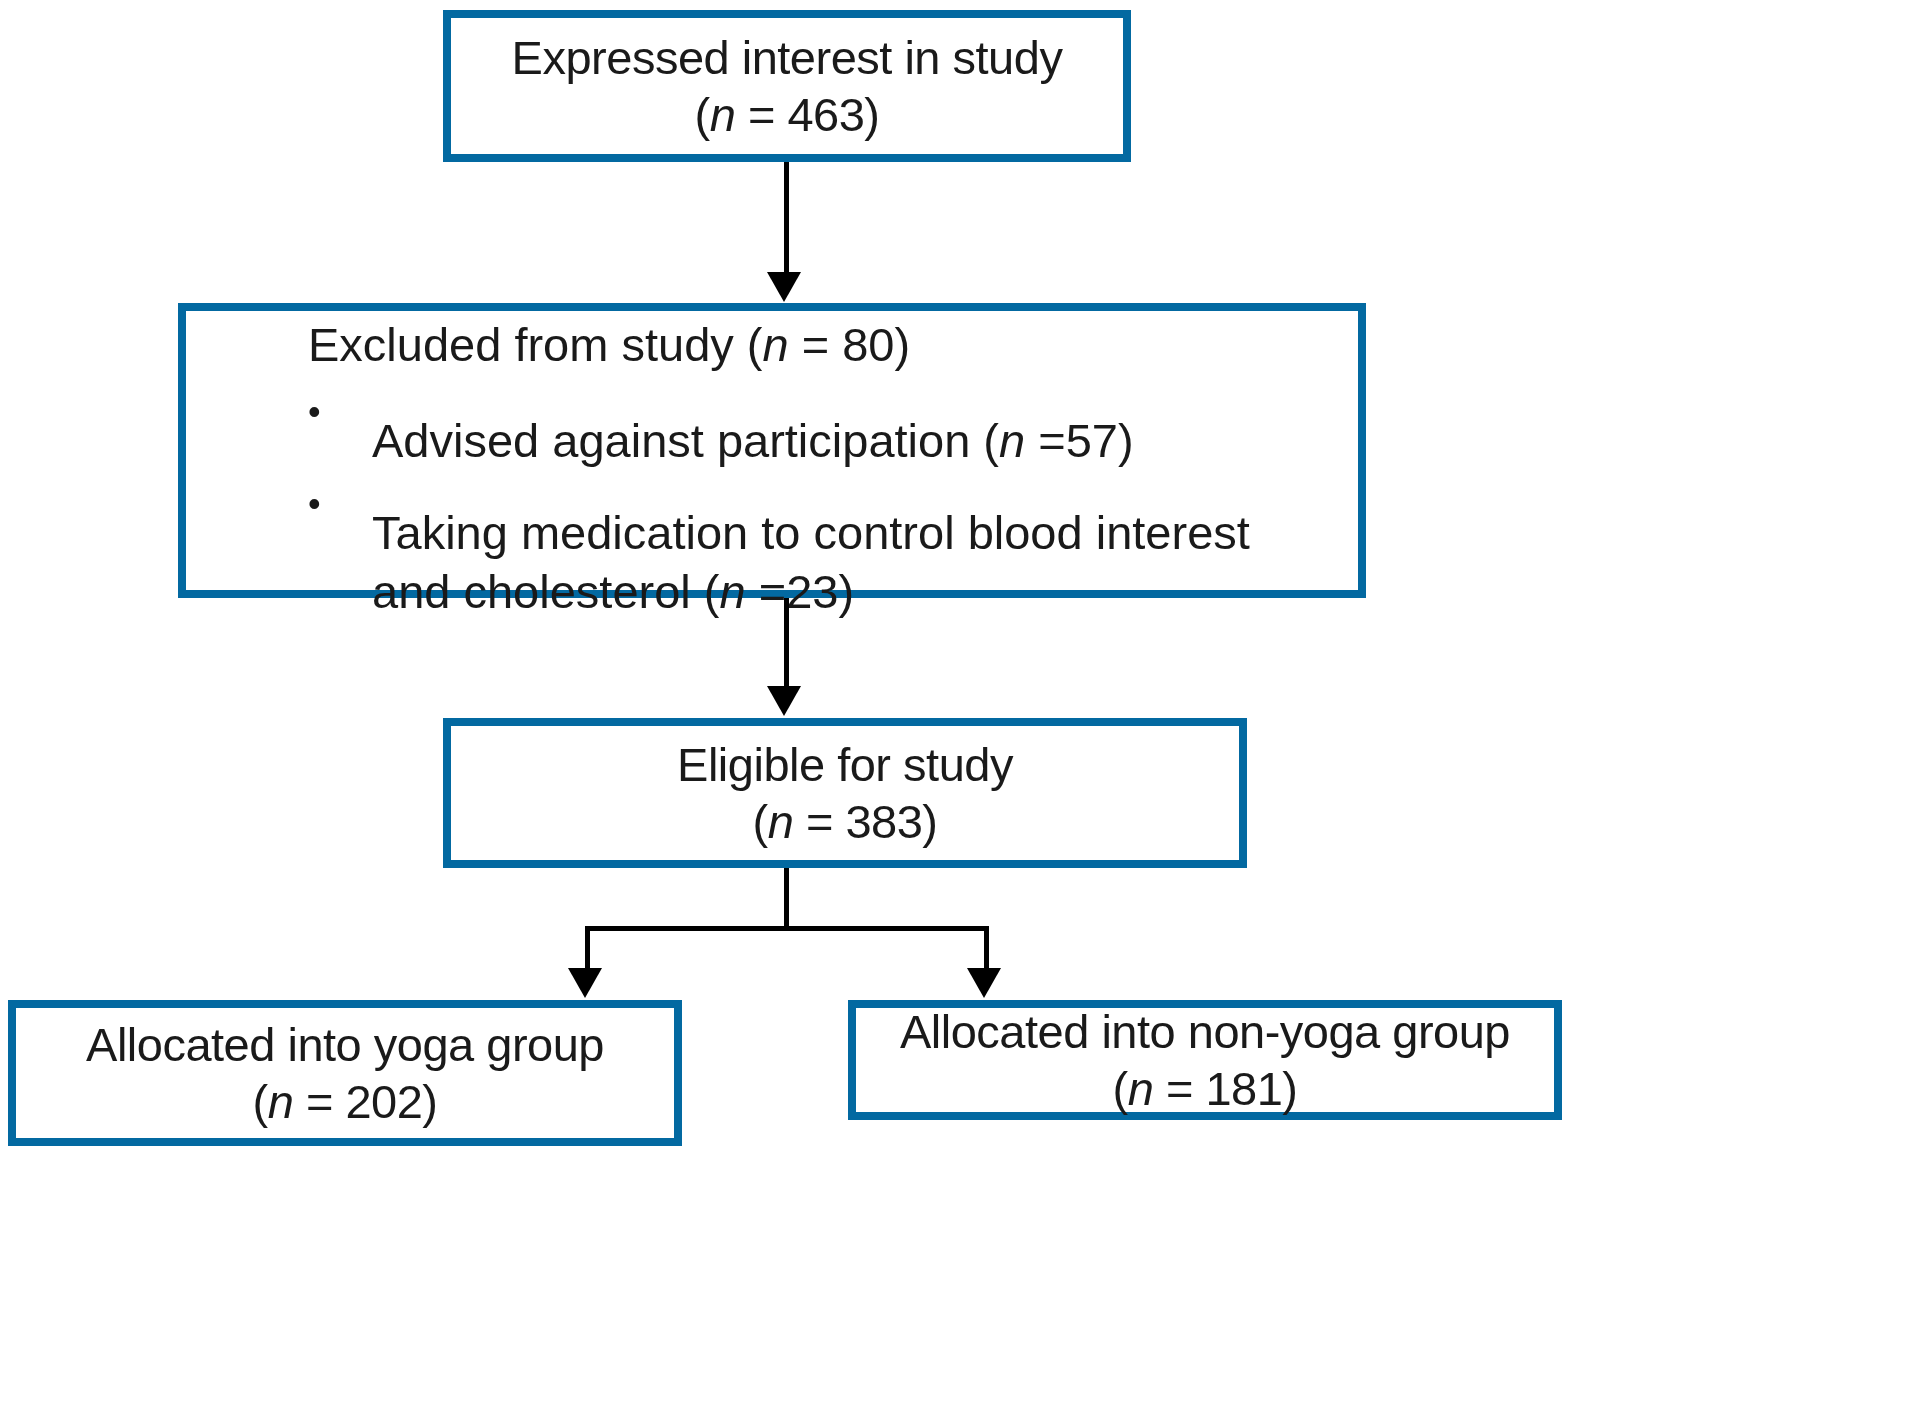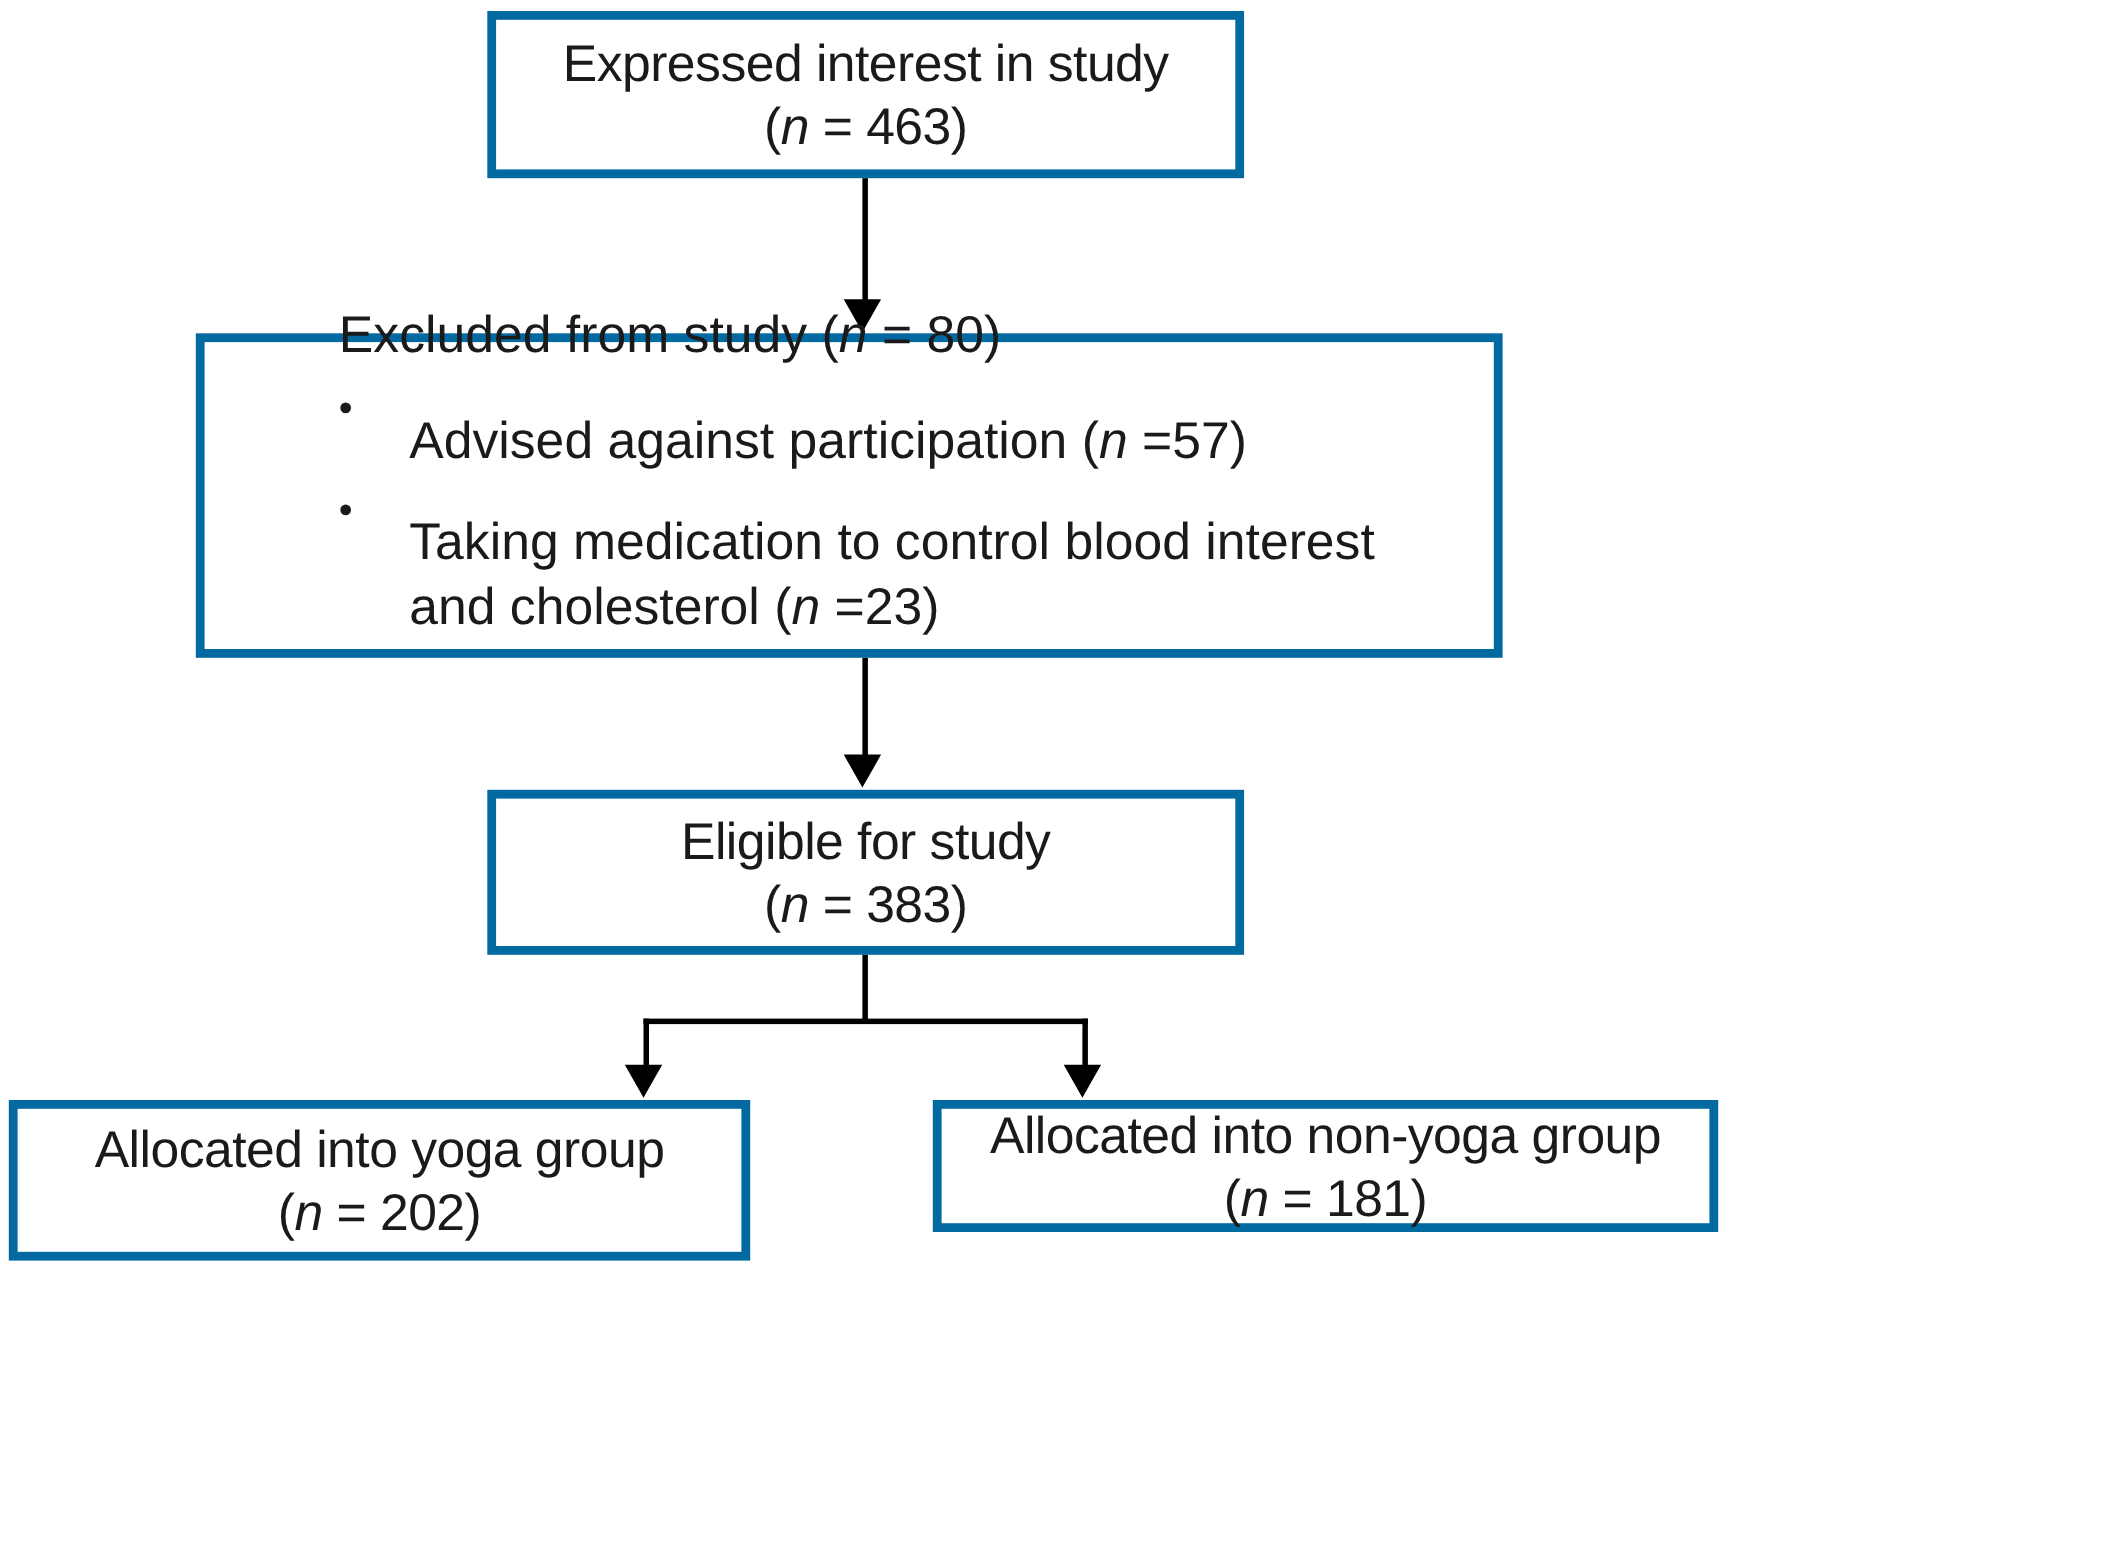--- a/index.html
+++ b/index.html
@@ -39,26 +39,26 @@
   }
   
   #node-interest {
     left: 443px;  top: 10px;
     width: 688px; height: 152px;
   }
   #node-excluded {
     left: 178px;  top: 303px;
     width: 1188px; height: 295px;
     align-items: flex-start;
-    justify-content: flex-end;
+    justify-content: space-between;
     padding: 6px 0 6px 0;
   }
   #node-eligible {
     left: 443px;  top: 718px;
-    width: 688px; height: 150px;
+    width: 804px; height: 150px;
   }
   #node-yoga {
     left: 8px;    top: 1000px;
     width: 674px; height: 146px;
   }
   #node-nonyoga {
     left: 848px;  top: 1000px;
     width: 714px; height: 120px;
   }
   

